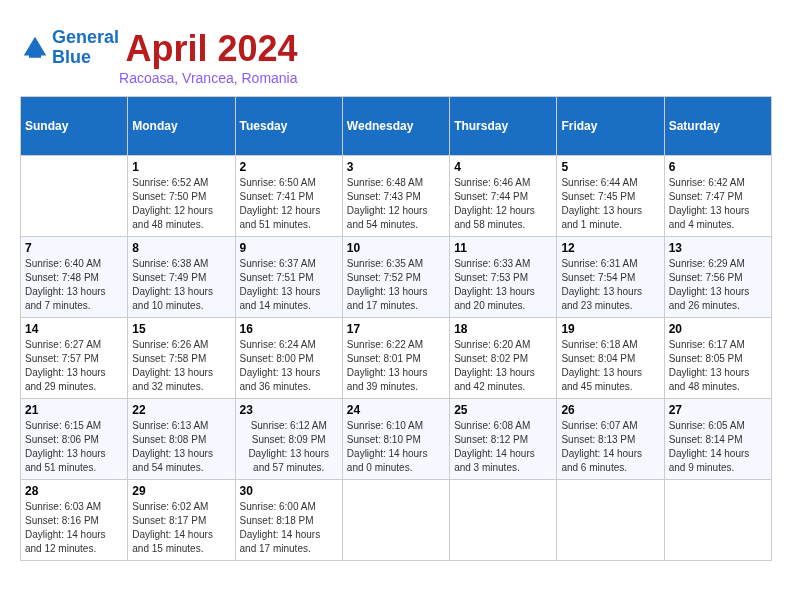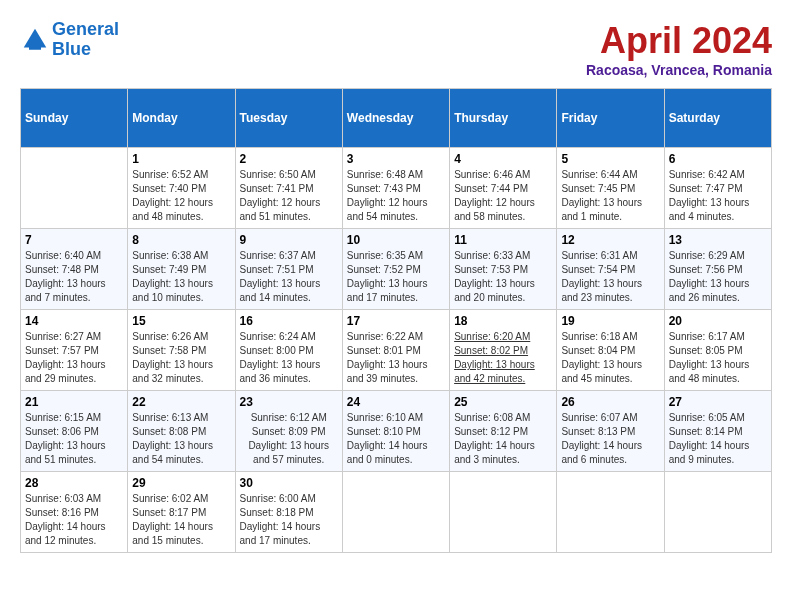--- a/index.html
+++ b/index.html
@@ -5,23 +5,24 @@
     * { margin: 0; padding: 0; box-sizing: border-box; }
     body {
       font-family: Arial, sans-serif;
       background: #fff;
       width: 792px;
       min-height: 612px;
       padding: 20px;
     }
     .header {
       display: flex;
-      justify-content: space-between;
+      justify-content: flex-start;
       align-items: flex-start;
       margin-bottom: 10px;
+      margin-top: 8px;
     }
     .logo {
       display: flex;
       align-items: center;
     }
     .logo-text {
       font-size: 18px;
       font-weight: bold;
       color: #333;
       line-height: 1.1;
@@ -37,22 +38,21 @@
     .title-block {
       text-align: right;
     }
     .main-title {
       font-size: 36px;
       font-weight: bold;
       color: #b91c1c;
     }
     .subtitle {
       font-size: 14px;
-      color: #4c1d95;
-      font-weight: bold;
+      color: #8b5cf6;
     }
     table {
       width: 100%;
       border-collapse: collapse;
       font-size: 11px;
     }
     thead tr th {
       background-color: #1a6fc4;
       color: #fff;
       padding: 22px 4px;
@@ -112,21 +112,21 @@
         <th>Friday</th>
         <th>Saturday</th>
       </tr>
   </thead>
   <tbody id="calendar-body">
       <tr>
         <td></td>
         <td>
           <div class="day-number">1</div>
           <div class="day-info" style="white-space: pre-line;">Sunrise: 6:52 AM
-Sunset: 7:40 PM
+Sunset: 7:50 PM
 Daylight: 12 hours
 and 48 minutes.</div>
         </td>
         <td>
           <div class="day-number">2</div>
           <div class="day-info" style="white-space: pre-line;">Sunrise: 6:50 AM
 Sunset: 7:41 PM
 Daylight: 12 hours
 and 51 minutes.</div>
         </td>
@@ -234,21 +234,21 @@
         </td>
         <td>
           <div class="day-number">17</div>
           <div class="day-info" style="white-space: pre-line;">Sunrise: 6:22 AM
 Sunset: 8:01 PM
 Daylight: 13 hours
 and 39 minutes.</div>
         </td>
         <td>
           <div class="day-number">18</div>
-          <div class="day-info" style="white-space: pre-line; text-decoration: underline;">Sunrise: 6:20 AM
+          <div class="day-info" style="white-space: pre-line;">Sunrise: 6:20 AM
 Sunset: 8:02 PM
 Daylight: 13 hours
 and 42 minutes.</div>
         </td>
         <td>
           <div class="day-number">19</div>
           <div class="day-info" style="white-space: pre-line;">Sunrise: 6:18 AM
 Sunset: 8:04 PM
 Daylight: 13 hours
 and 45 minutes.</div>

